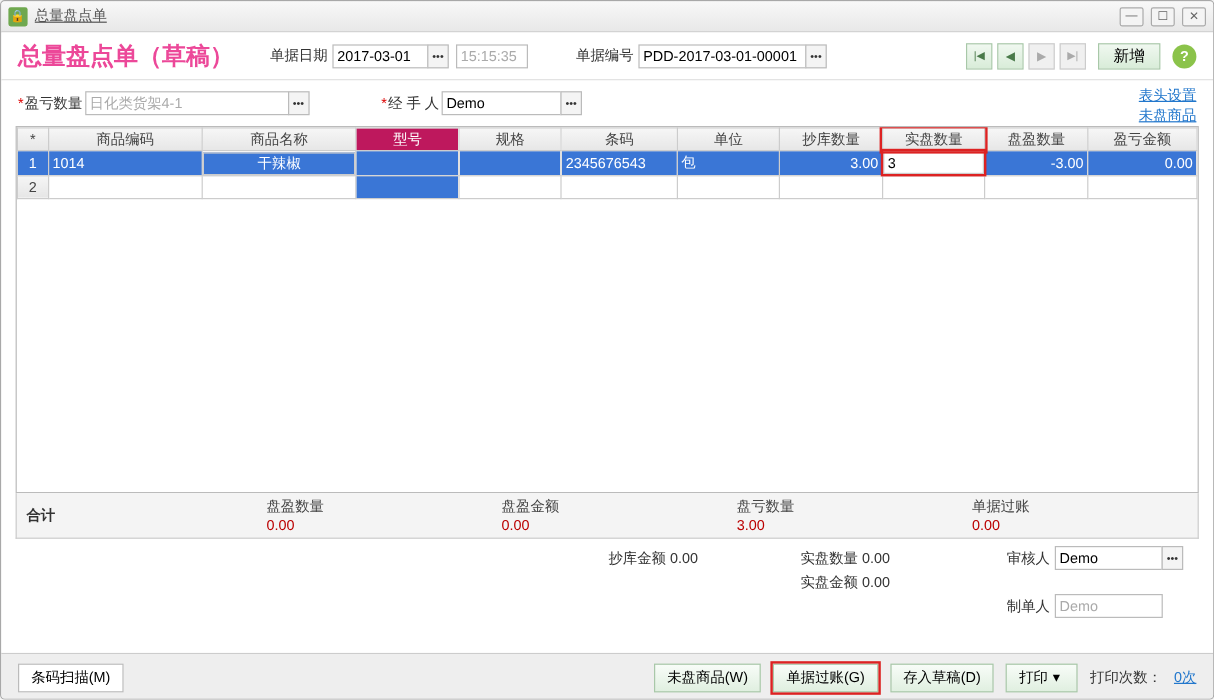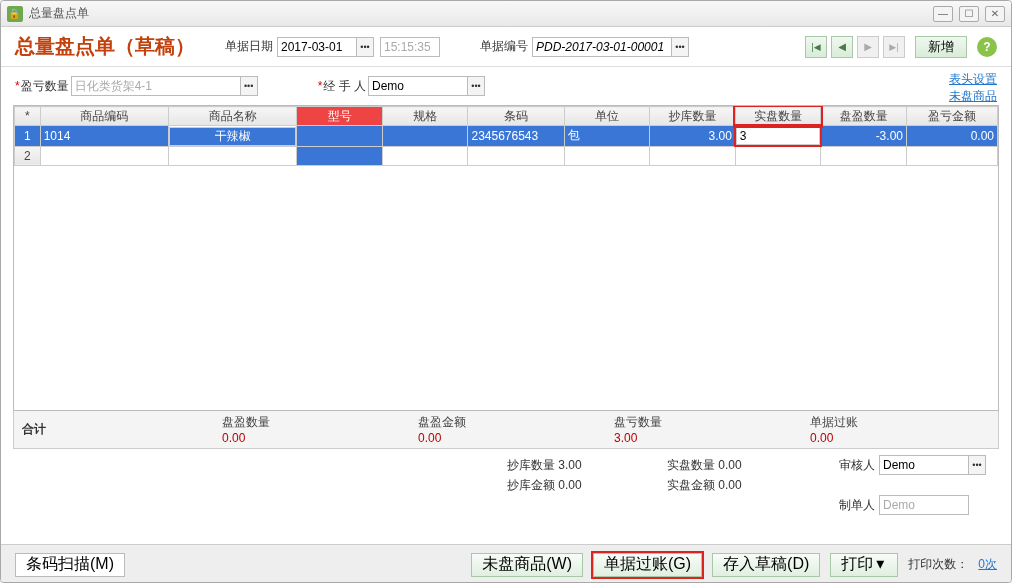--- a/index.html
+++ b/index.html
@@ -26,21 +26,21 @@
   width: 16px; height: 16px;
   background: #6fa84f;
   border-radius: 2px;
   display: inline-flex;
   align-items: center;
   justify-content: center;
   color: #fff;
   font-size: 10px;
   margin-right: 6px;
 }
-.titlebar-title { flex: 1; color: #555; }
+.titlebar-title { flex: 1; color: #555; text-decoration: underline; }
 .win-btn {
   width: 20px; height: 16px;
   margin-left: 6px;
   border: 1px solid #aaa;
   border-radius: 2px;
   background: #f4f4f4;
   display: inline-flex;
   align-items: center; justify-content: center;
   font-size: 10px; color: #666;
   cursor: pointer;
@@ -50,21 +50,21 @@
   height: 40px;
   background: #fff;
   border-bottom: 1px solid #ddd;
   display: flex;
   align-items: center;
   padding: 0 14px;
 }
 .page-title {
   font-size: 20px;
   font-weight: bold;
-  color: #c2410c;
+  color: #ec4899;
   margin-right: 30px;
 }
 .hlabel { margin-right: 4px; color: #333; }
 .hinput {
   height: 20px;
   border: 1px solid #bbb;
   background: #fff;
   padding: 0 3px;
   font-size: 12px;
   font-family: inherit;
@@ -203,21 +203,21 @@
   align-items: center;
   padding: 0 14px;
   gap: 10px;
 }
 .fbtn {
   height: 24px;
   padding: 0 10px;
   border: 1px solid #a8c8a8;
   background: linear-gradient(#f8fcf8,#e0efe0);
   cursor: pointer;
-  font-size: 16px;
+  font-size: 12px;
   font-family: inherit;
 }
 .fbtn.flat { background: #fff; border-color: #bbb; }
 .print-count { color: #2277cc; text-decoration: underline; cursor: pointer; }
 .dd { width:14px; text-align:center; display:inline-block;}
 
 .icon-first::before { content: "|◀"; font-size:9px;}
 .icon-prev::before { content: "◀"; }
 .icon-next::before { content: "▶"; }
 .icon-last::before { content: "▶|"; font-size:9px;}
@@ -233,21 +233,21 @@
   <span class="win-btn">✕</span>
 </div>
 
 <div class="header-bar">
   <span class="page-title">总量盘点单（草稿）</span>
   <span class="hlabel">单据日期</span>
   <input class="hinput" style="width: 80px;" value="2017-03-01">
   <span class="ellips-btn">•••</span>
   <input class="hinput" style="width: 60px; margin-left: 6px; color: rgb(170, 170, 170);" disabled="" value="15:15:35">
   <span class="hlabel" style="margin-left:40px">单据编号</span>
-  <input class="hinput" style="width: 140px; font-style: italic;" value="PDD-2017-03-01-00001">
+  <input class="hinput" style="width: 140px;" value="PDD-2017-03-01-00001">
   <span class="ellips-btn">•••</span>
   <div class="nav-btns">
     <span class="nav-btn">
         <span class="icon-first"></span>
       </span>
     <span class="nav-btn">
         <span class="icon-prev"></span>
       </span>
     <span class="nav-btn disabled">
         <span class="icon-next"></span>
@@ -293,21 +293,21 @@
           <col style="width:80px">
           <col style="width:80px">
         <col style="width:80px">
           <col style="width:85px">
       </colgroup>
       <thead>
         <tr>
           <th>*</th>
           <th>商品编码</th>
           <th>商品名称</th>
-          <th style="background:#ef4444;color:#fff">型号</th>
+          <th style="background:#be185d;color:#fff">型号</th>
           <th>规格</th>
           <th>条码</th>
           <th>单位</th>
           <th>抄库数量</th>
           <th class="red-box">实盘数量</th>
           <th>盘盈数量</th>
           <th>盈亏金额</th>
         </tr>
       </thead>
       <tbody>
@@ -363,21 +363,20 @@
     </div>
     <div class="s-col">
       <div class="s-label">单据过账</div>
       <div class="s-val">0.00</div>
     </div>
   </div>
 
   <div class="stats-row">
     <div style="flex:1"></div>
     <div class="stats-col" style="width:160px">
-      <div><span>抄库数量</span> <span>3.00</span></div>
       <div><span>抄库金额</span> <span>0.00</span></div>
     </div>
     <div class="stats-col" style="width:160px">
       <div><span>实盘数量</span> <span>0.00</span></div>
       <div><span>实盘金额</span> <span>0.00</span></div>
     </div>
     <div class="stats-col" style="width:170px">
       <div class="stats-sign">
         <span class="lbl">审核人</span>
         <input class="hinput" style="width: 90px;" value="Demo">

